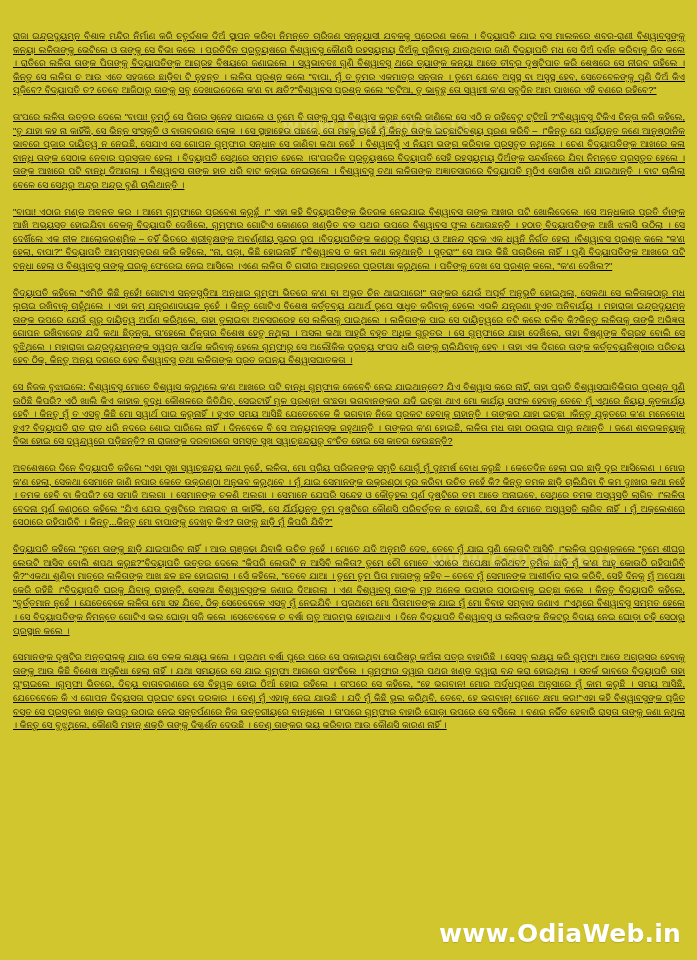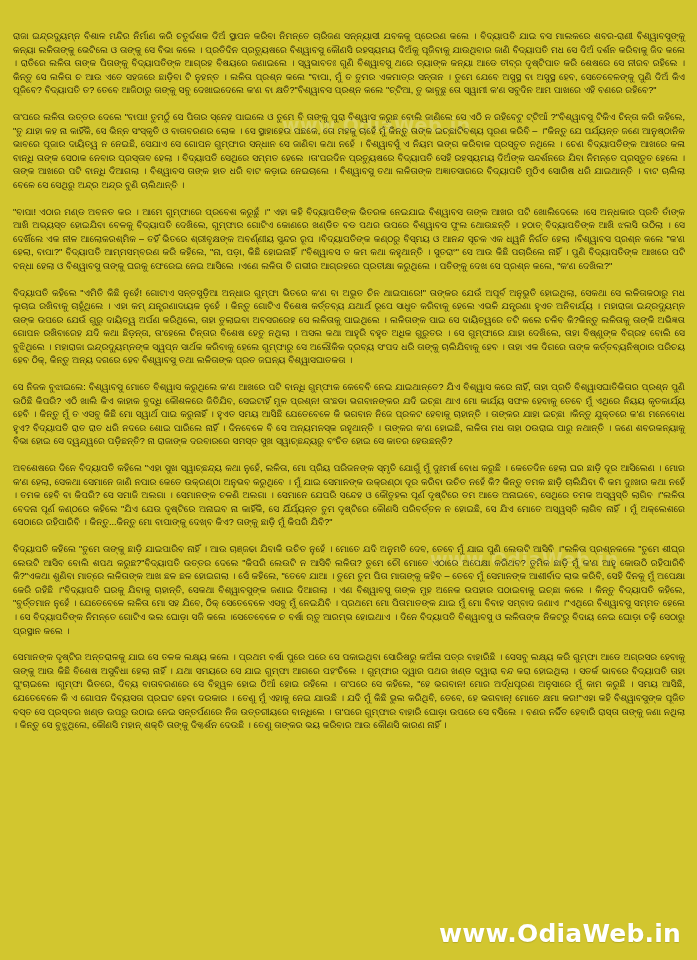--- a/index.html
+++ b/index.html
@@ -37,20 +37,21 @@
   #wm-top    { left: 282px; top: 114px; }
   #wm-middle { left: 430px; top: 548px; }
 
   
   .article {
     position: absolute;
     left: 13px;
     top: 30px;
     width: 672px;
     z-index: 2;
+    text-decoration: underline;
   }
 
   .article p {
     margin: 0 0 13px 0;
     padding: 0;
     color: #121008;
     font-family: "Liberation Sans", "DejaVu Sans", sans-serif;
     font-size: 9.1px;
     line-height: 13.6px;
     text-align: justify;

